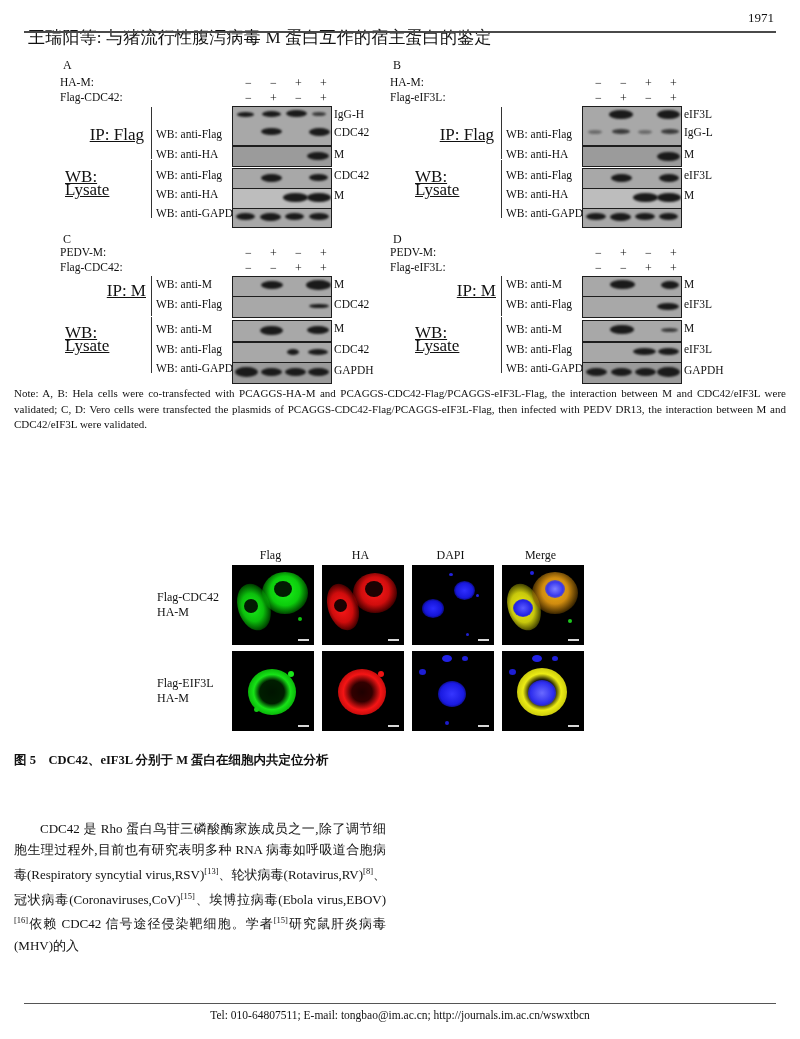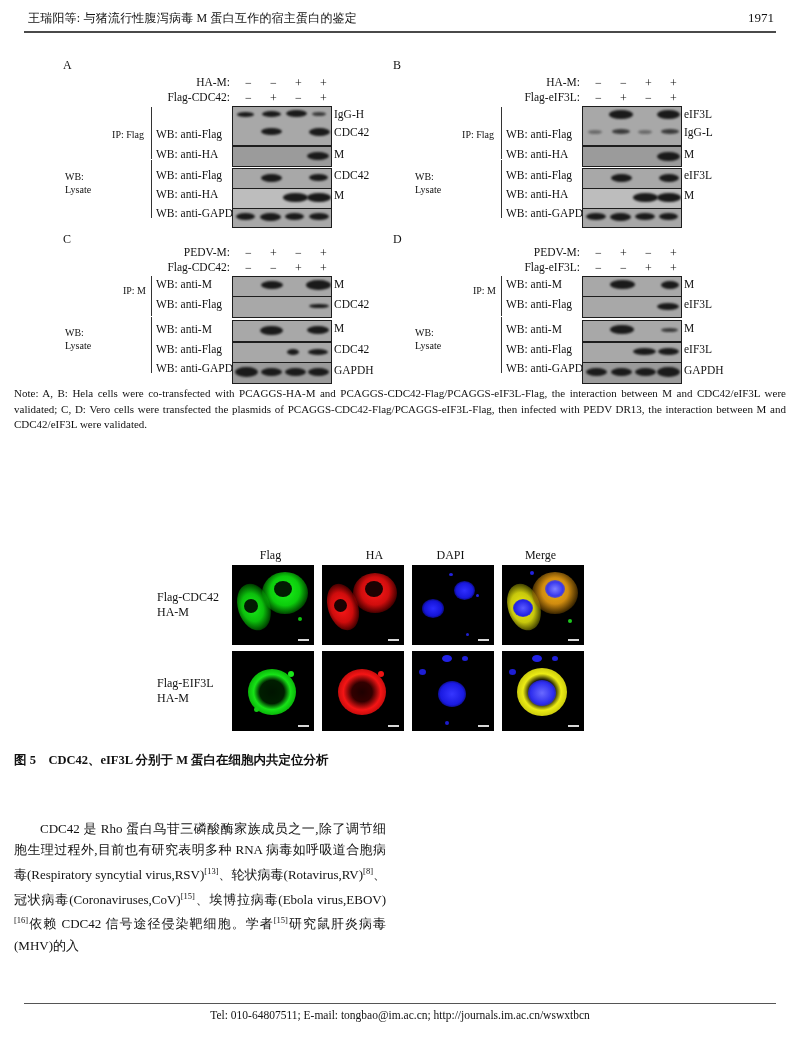--- a/index.html
+++ b/index.html
@@ -16,22 +16,22 @@
     overflow: hidden;
   }
 
   
   #running-head {
     position: absolute;
     left: 24px; top: 10px; width: 752px;
     height: 26px;
   }
   #running-head .rh-title {
-    position: absolute; left: 4px; top: 0;
-    font-size: 12px;
+    position: absolute; left: 4px; top: 16px;
+    font-size: 17px;
     letter-spacing: .2px;
     white-space: nowrap;
   }
   #running-head .rh-page {
     position: absolute; right: 2px; top: 0;
     font-size: 13px;
     font-family: "Liberation Serif", serif;
   }
   #header-rule {
     position: absolute;
@@ -53,41 +53,41 @@
   .cond-row {
     position: absolute;
     height: 15px;
     white-space: nowrap;
   }
   .cond-label {
     position: absolute;
     right: 0;
     top: 0;
     font-size: 11.5px;
-    text-align: right;
     white-space: nowrap;
   }
   .cond-signs {
     position: absolute;
     top: 0;
     display: flex;
     font-size: 12px;
     font-family: "Liberation Serif", serif;
   }
   .cond-signs span {
     display: inline-block;
     text-align: center;
   }
 
   .group-label {
     position: absolute;
-    font-size: 10px;
+    font-size: 17px;
     line-height: 13px;
     text-align: right;
     white-space: nowrap;
+    text-decoration: underline;
   }
   .group-bar {
     position: absolute;
     width: 1px;
     background: #333;
   }
   .wb-label {
     position: absolute;
     font-size: 11.5px;
     white-space: nowrap;
@@ -486,21 +486,21 @@
   </div>
 </div>
 
 <div class="cap-block" style="top:384px;">
   <p class="cap-note-en">Note: A, B: Hela cells were co-transfected with PCAGGS-HA-M and PCAGGS-CDC42-Flag/PCAGGS-eIF3L-Flag, the interaction between M and CDC42/eIF3L were validated; C, D: Vero cells were transfected the plasmids of PCAGGS-CDC42-Flag/PCAGGS-eIF3L-Flag, then infected with PEDV DR13, the interaction between M and CDC42/eIF3L were validated.</p>
 </div>
 
 <div id="fig5">
 
   <div class="micro-col-head" style="left:228px; top:0; width:85px;">Flag</div>
-  <div class="micro-col-head" style="left:332px; top:0; width:85px;">HA</div>
+  <div class="micro-col-head" style="left:318px; top:0; width:85px;">HA</div>
   <div class="micro-col-head" style="left:408px; top:0; width:85px;">DAPI</div>
   <div class="micro-col-head" style="left:498px; top:0; width:85px;">Merge</div>
 
   <div class="micro-row-label" style="left:157px; top:42px;">
     <span>Flag-CDC42</span><br>
     <span>HA-M</span>
   </div>
   <div class="micro-row-label" style="left:157px; top:128px;">
     <span>Flag-EIF3L</span><br>
     <span>HA-M</span>

